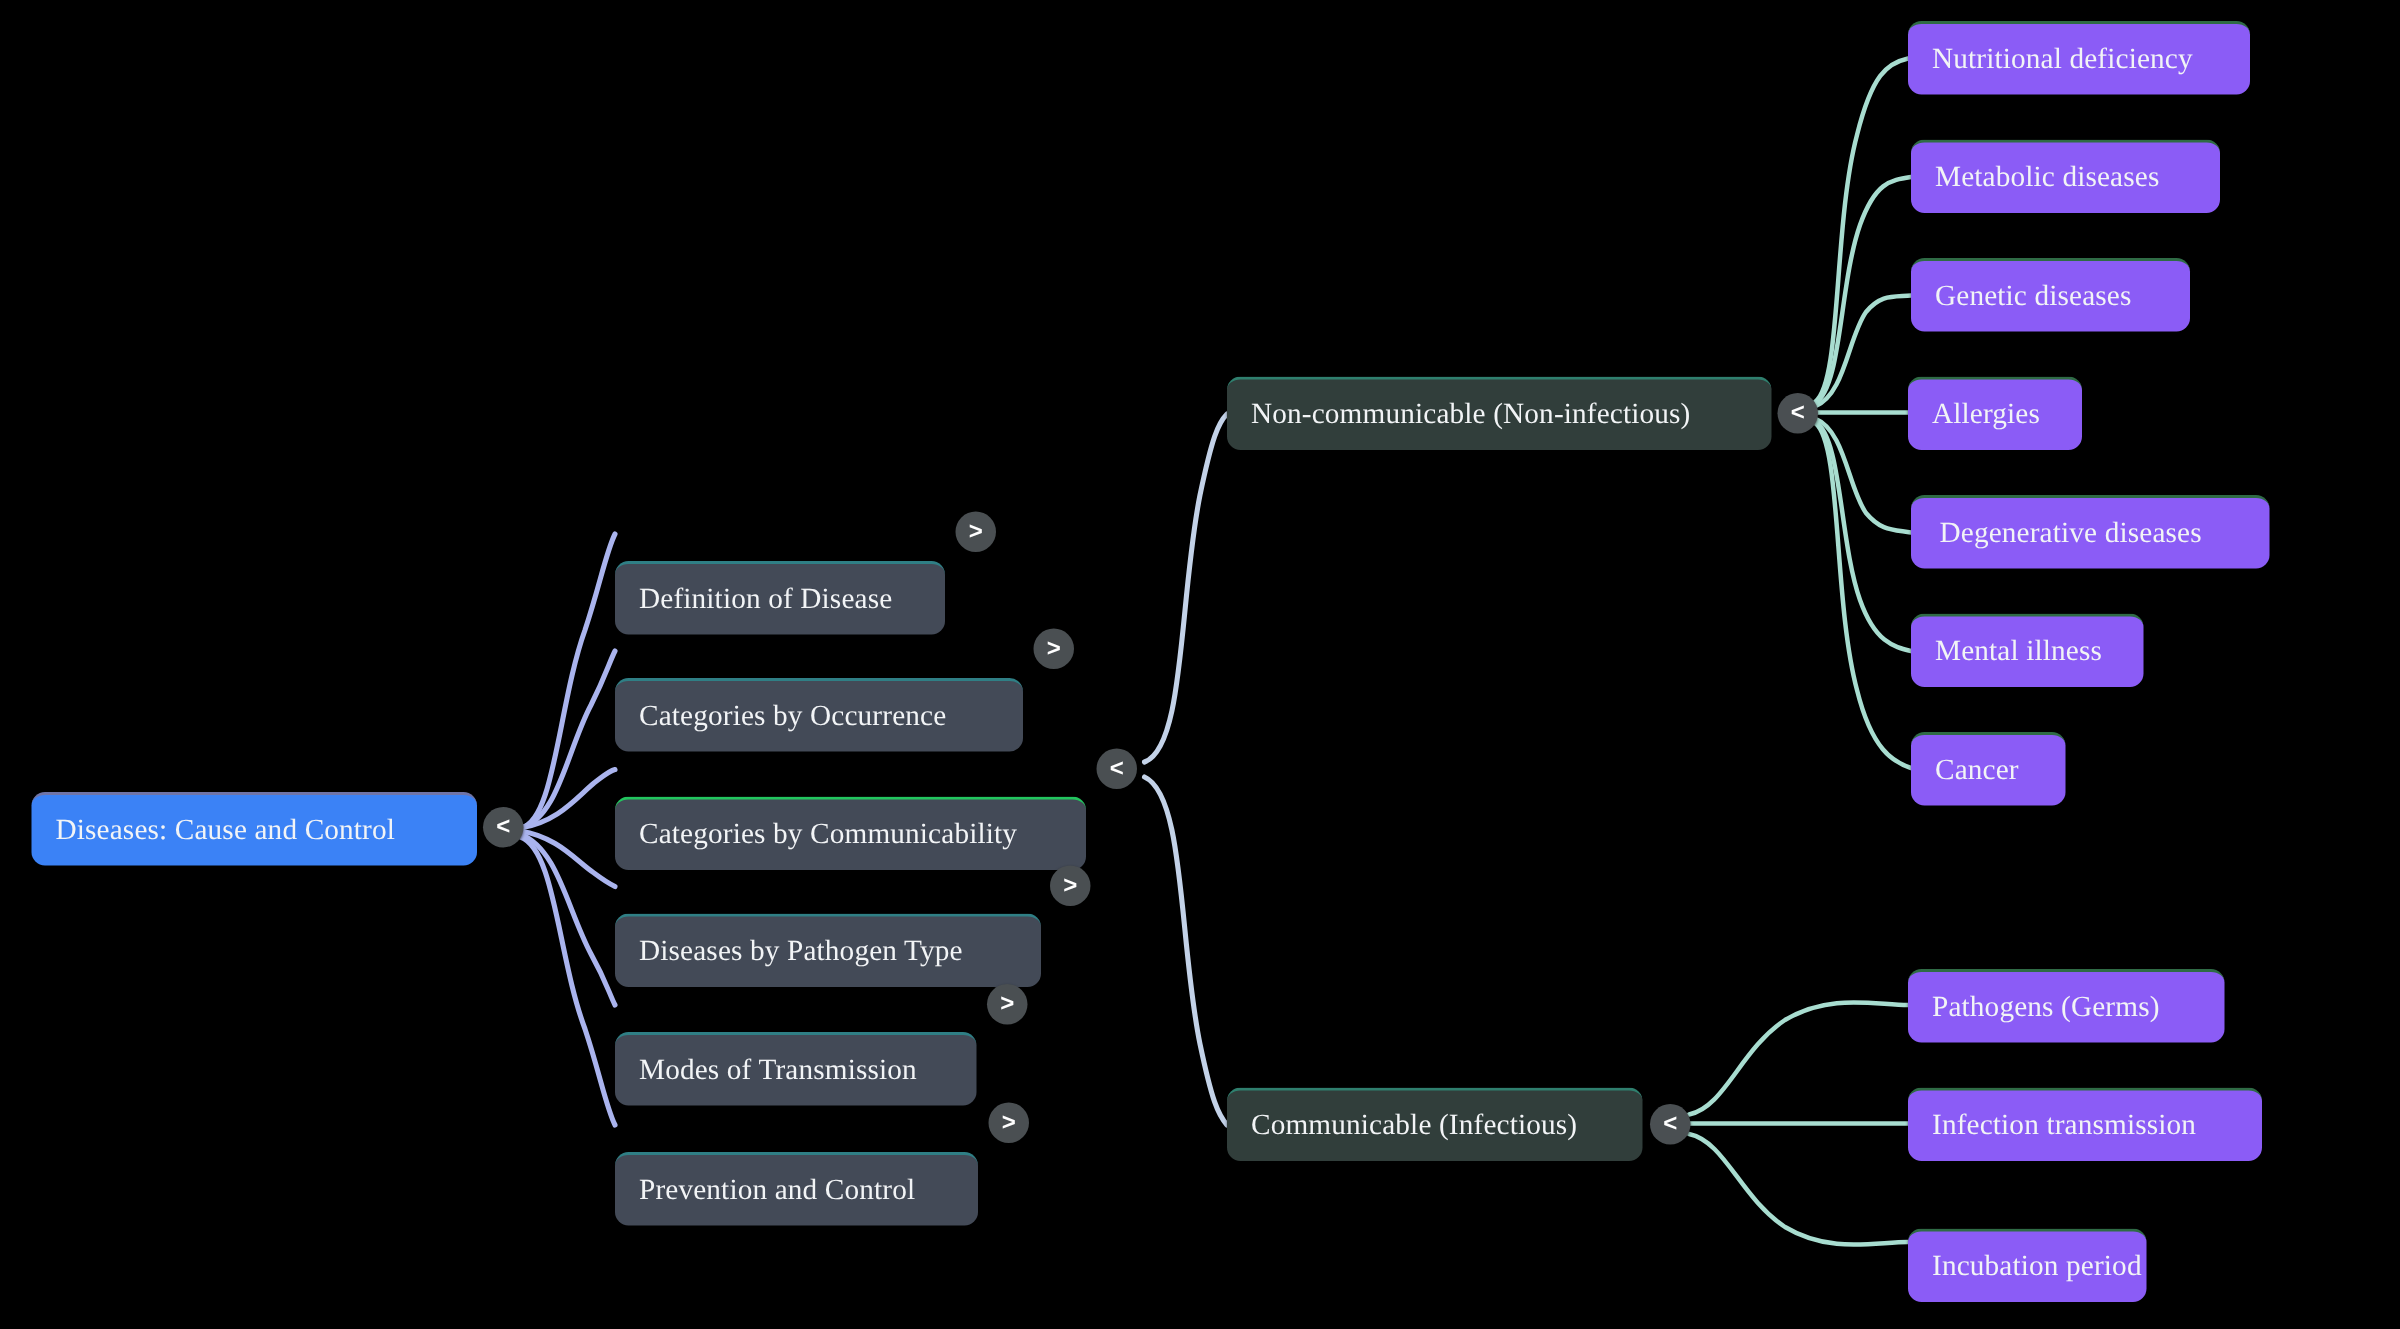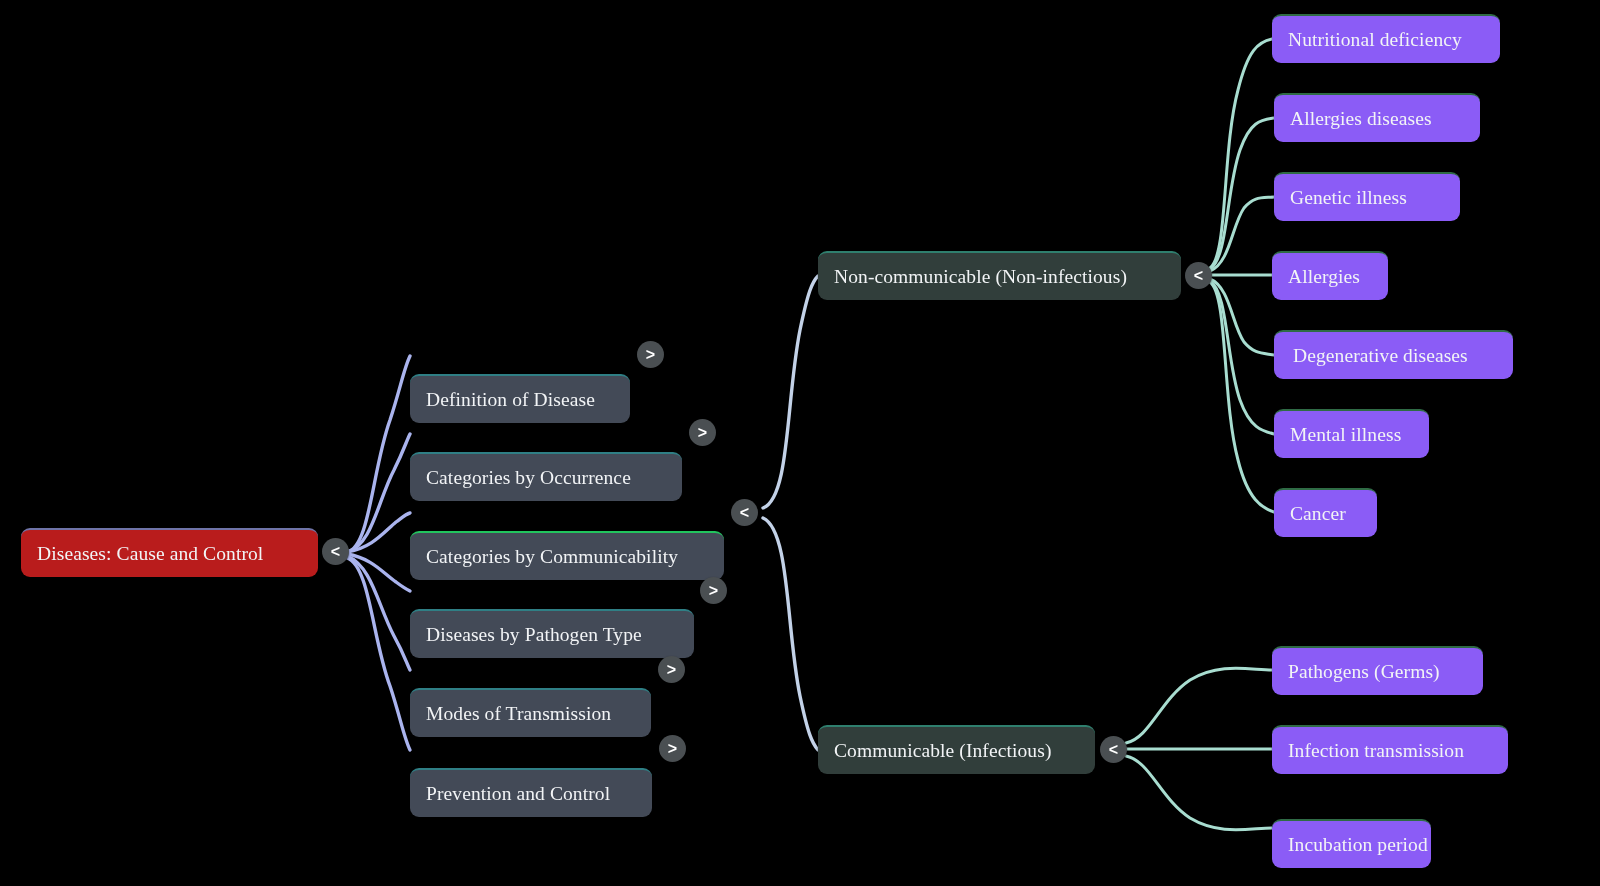--- a/index.html
+++ b/index.html
@@ -32,21 +32,21 @@
     padding: 0 16px;
     color: #f2f4f6;
     font-size: 19.5px;
     line-height: 1;
     white-space: nowrap;
     letter-spacing: .1px;
     box-shadow: 0 1px 2px rgba(0,0,0,.55);
   }
   .node .label { display: block; }
   .node.root {
-    background: #b91c1c;
+    background: #3b82f6;
     border-top: 2px solid #6f74a8;
   }
   .node.branch {
     background: #434a57;
     border-top: 2px solid #2f7f85;
     margin-top: 43px;
   }
   .node.branch.indigo { border-top: 2px solid #22c55e; }
   .node.mid {
     background: #313e3b;
@@ -168,24 +168,24 @@
     <span class="label">Communicable (Infectious)</span>
   </div>
   <div class="toggle" style="left:1100px; top:736px;">
     <span>&lt;</span>
   </div>
 
   <div class="node leaf" style="left:1272px; top:14px; width:228px; height:49px;">
     <span class="label">Nutritional deficiency</span>
   </div>
   <div class="node leaf" style="left:1274px; top:93px; width:206px; height:49px;">
-    <span class="label">Allergies diseases</span>
+    <span class="label">Metabolic diseases</span>
   </div>
   <div class="node leaf" style="left:1274px; top:172px; width:186px; height:49px;">
-    <span class="label">Genetic illness</span>
+    <span class="label">Genetic diseases</span>
   </div>
   <div class="node leaf" style="left:1272px; top:251px; width:116px; height:49px;">
     <span class="label">Allergies</span>
   </div>
   <div class="node leaf" style="left:1274px; top:330px; width:239px; height:49px;padding-left:19px;">
     <span class="label">Degenerative diseases</span>
   </div>
   <div class="node leaf" style="left:1274px; top:409px; width:155px; height:49px;">
     <span class="label">Mental illness</span>
   </div>

